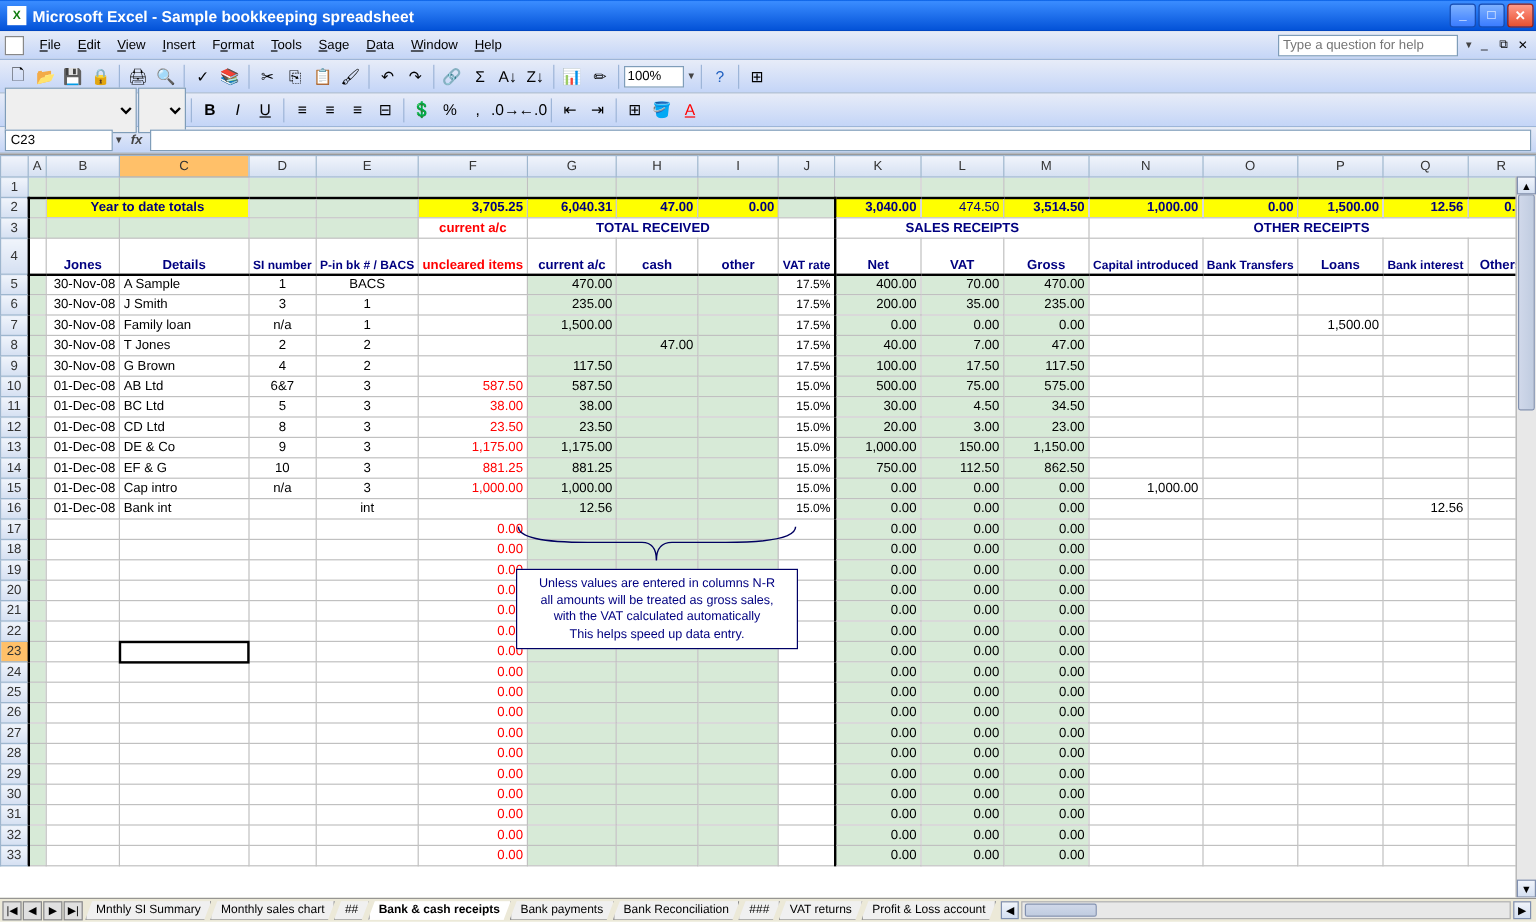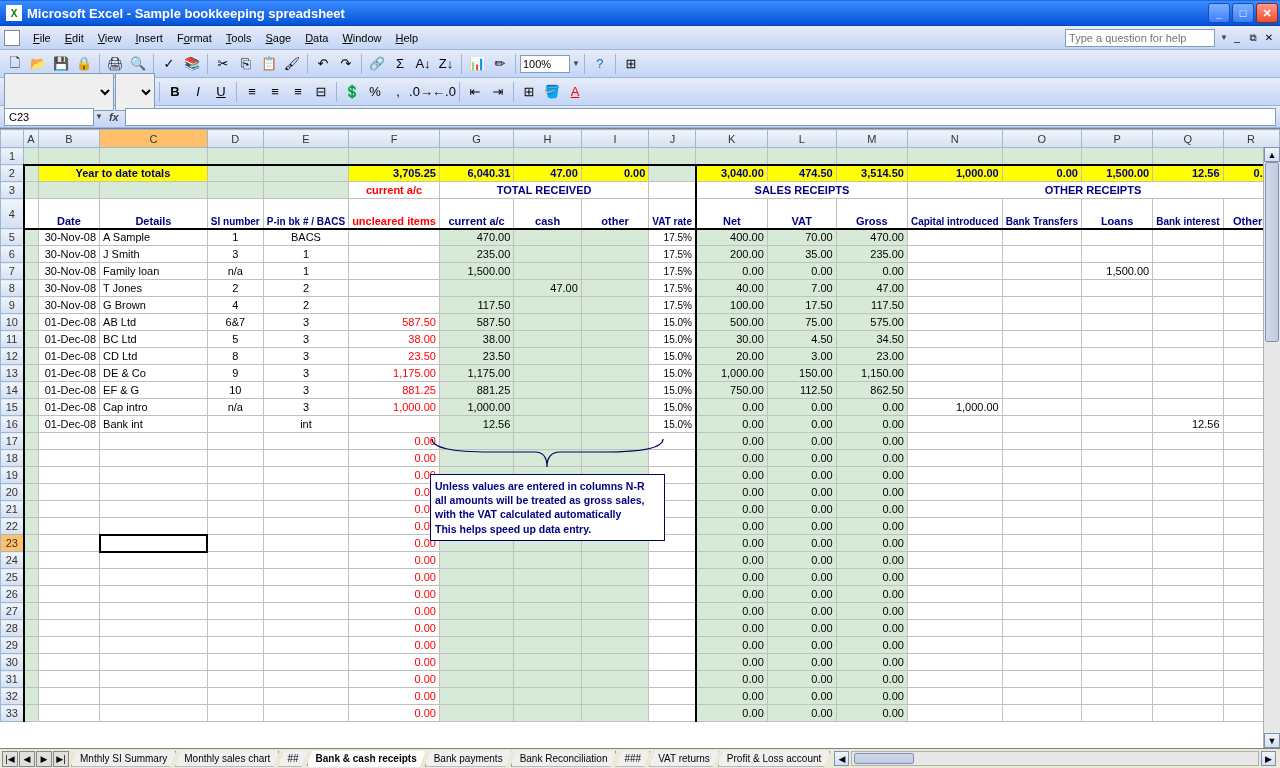--- a/index.html
+++ b/index.html
@@ -49,21 +49,21 @@
 .gridtable td.blue-head { background:white; color:#000080; font-weight:bold; text-align:center;}
 .gridtable td.red-text { color:#ff0000;}
 .gridtable td.right { text-align:right;}
 .gridtable td.center { text-align:center;}
 .gridtable td.thick-l { border-left:2px solid #000;}
 .gridtable td.thick-r { border-right:2px solid #000;}
 .gridtable td.thick-t { border-top:2px solid #000;}
 .gridtable td.thick-b { border-bottom:2px solid #000;}
 .selected-cell { outline:2px solid #000; outline-offset:-1px;}
 
-.callout { position:absolute; left:430px; top:345px; width:235px; background:white; border:1.5px solid #000066; padding:4px; color:#000080; font-weight:bold; font-size:10.5px; line-height:1.35;}
+.callout { position:absolute; left:430px; top:345px; width:235px; background:white; border:1.5px solid #000066; padding:4px; color:#000080; font-weight:normal; font-size:10.5px; text-align:center; line-height:1.35;}
 .curly-brace { position:absolute; left:430px; top:308px; width:235px; height:38px; pointer-events:none;}
 
 .scrollbar-v { position:absolute; right:0; top:18px; bottom:0; width:17px; background:#e8e8e8; border-left:1px solid #b0b0b0;}
 .scrollbar-v .thumb { position:absolute; top:15px; left:1px; right:1px; height:180px; background:linear-gradient(to right,#d0d8ea,#c0cce0); border:1px solid #8090b0; border-radius:2px;}
 .scrollbtn { height:15px; background:linear-gradient(to bottom,#f0f4fb,#d5e0f2); border:1px solid #8090b0; display:flex; align-items:center; justify-content:center; font-size:9px; cursor:pointer;}
 
 
 .sheettabs { height:20px; background:#ece9d8; display:flex; align-items:center; border-top:1px solid #808080; font-size:10px;}
 .tabnav { display:flex; padding:0 2px;}
 .tabnav .nav { width:16px; height:16px; border:1px solid #888; background:#e0e0e0; margin-right:1px; display:flex; align-items:center; justify-content:center; cursor:pointer; font-size:9px;}
@@ -234,21 +234,21 @@
           <td class="thick-l thick-t"></td>
           <td class="yellow center thick-t" colspan="2" style="color:#000080;font-weight:bold;">Year to date totals</td>
           <td class="thick-t"></td>
           <td class="thick-t"></td>
           <td class="yellow right thick-t" style="color:#000080;font-weight:bold;">3,705.25</td>
           <td class="yellow right thick-t" style="color:#000080;font-weight:bold;">6,040.31</td>
           <td class="yellow right thick-t" style="color:#000080;font-weight:bold;">47.00</td>
           <td class="yellow right thick-t" style="color:#000080;font-weight:bold;">0.00</td>
           <td class="thick-t thick-r"></td>
           <td class="yellow right thick-t" style="color:#000080;font-weight:bold;">3,040.00</td>
-          <td class="yellow right thick-t" style="color:#000080;font-weight:bold;">474.50</td>
+          <td class="yellow right thick-t" style="color:#000080;font-weight:normal;">474.50</td>
           <td class="yellow right thick-t" style="color:#000080;font-weight:bold;">3,514.50</td>
           <td class="yellow right thick-t" style="color:#000080;font-weight:bold;">1,000.00</td>
           <td class="yellow right thick-t" style="color:#000080;font-weight:bold;">0.00</td>
           <td class="yellow right thick-t" style="color:#000080;font-weight:bold;">1,500.00</td>
           <td class="yellow right thick-t" style="color:#000080;font-weight:bold;">12.56</td>
           <td class="yellow right thick-t thick-r" style="color:#000080;font-weight:bold;">0.00</td>
         </tr>
         <tr>
           <th class="rowhdr">3</th>
           <td class="thick-l"></td>
@@ -258,21 +258,21 @@
           <td></td>
           <td class="white center red-text" style="font-weight:bold;">current a/c</td>
           <td class="white blue-head" colspan="3">TOTAL RECEIVED</td>
           <td class="white thick-r"></td>
           <td class="white blue-head thick-l" colspan="3">SALES RECEIPTS</td>
           <td class="white blue-head thick-r" colspan="5">OTHER RECEIPTS</td>
         </tr>
         <tr style="height:30px;">
           <th class="rowhdr">4</th>
           <td class="white thick-l thick-b"></td>
-          <td class="white blue-head thick-b" style="vertical-align:bottom;">Date</td>
+          <td class="white blue-head thick-b" style="vertical-align:bottom;">Jones</td>
           <td class="white blue-head thick-b" style="vertical-align:bottom;">Details</td>
           <td class="white blue-head thick-b" style="vertical-align:bottom;font-size:10px;margin-top:44px;">SI number</td>
           <td class="white blue-head thick-b" style="vertical-align:bottom;font-size:10px;">P-in bk # / BACS</td>
           <td class="white center red-text thick-b" style="font-weight:bold;vertical-align:bottom;margin-left:20px;">uncleared items</td>
           <td class="white blue-head thick-b" style="vertical-align:bottom;">current a/c</td>
           <td class="white blue-head thick-b" style="vertical-align:bottom;">cash</td>
           <td class="white blue-head thick-b" style="vertical-align:bottom;">other</td>
           <td class="white blue-head thick-b thick-r" style="vertical-align:bottom;font-size:10px;">VAT rate</td>
           <td class="white blue-head thick-b thick-l" style="vertical-align:bottom;">Net</td>
           <td class="white blue-head thick-b" style="vertical-align:bottom;">VAT</td>

